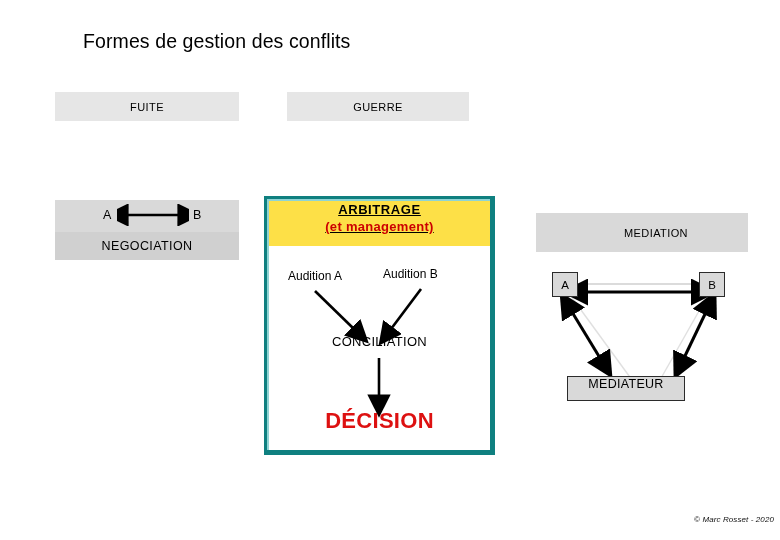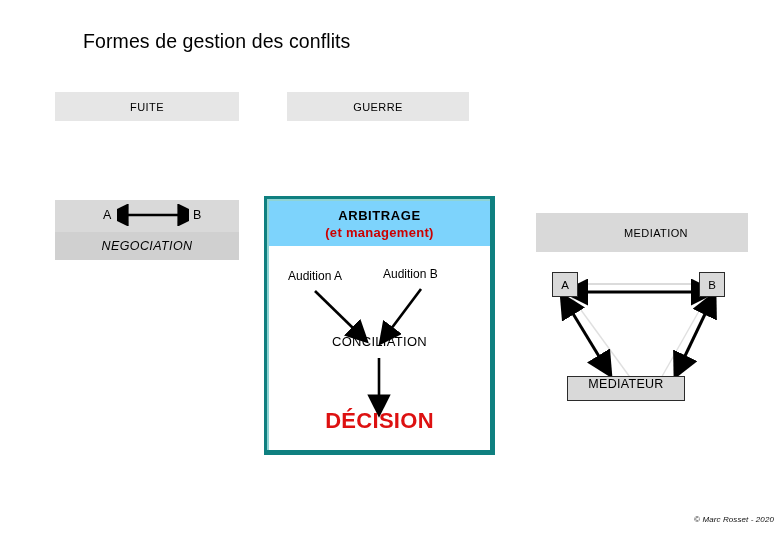--- a/index.html
+++ b/index.html
@@ -80,21 +80,20 @@
     position: absolute;
     left: 0; top: 32px;
     width: 184px;
     height: 28px;
     background: #d0d0d0;
     display: flex;
     align-items: center;
     justify-content: center;
     font-size: 12.5px;
     letter-spacing: 0.4px;
-    font-style: italic;
   }
   #nego-a {
     position: absolute;
     left: 48px;
     top: 8px;
     font-size: 12.5px;
   }
   #nego-b {
     position: absolute;
     left: 138px;
@@ -136,26 +135,26 @@
     width: calc(100% + 2px);
     height: 2px;
     background: #8fd4d4;
   }
   #arbitrage-header {
     position: absolute;
     left: 0;
     top: 0;
     width: 221px;
     height: 45px;
-    background: #7dd3fc;
+    background: #fde047;
     display: flex;
     flex-direction: column;
     align-items: center;
-    justify-content: center;
-    z-index: 2;
+    z-index: 2;
+    text-decoration: underline;
   }
   #arbitrage-title {
     font-size: 13px;
     font-weight: bold;
     letter-spacing: 0.6px;
     color: #000000;
     line-height: 17px;
   }
   #arbitrage-subtitle {
     font-size: 13px;

